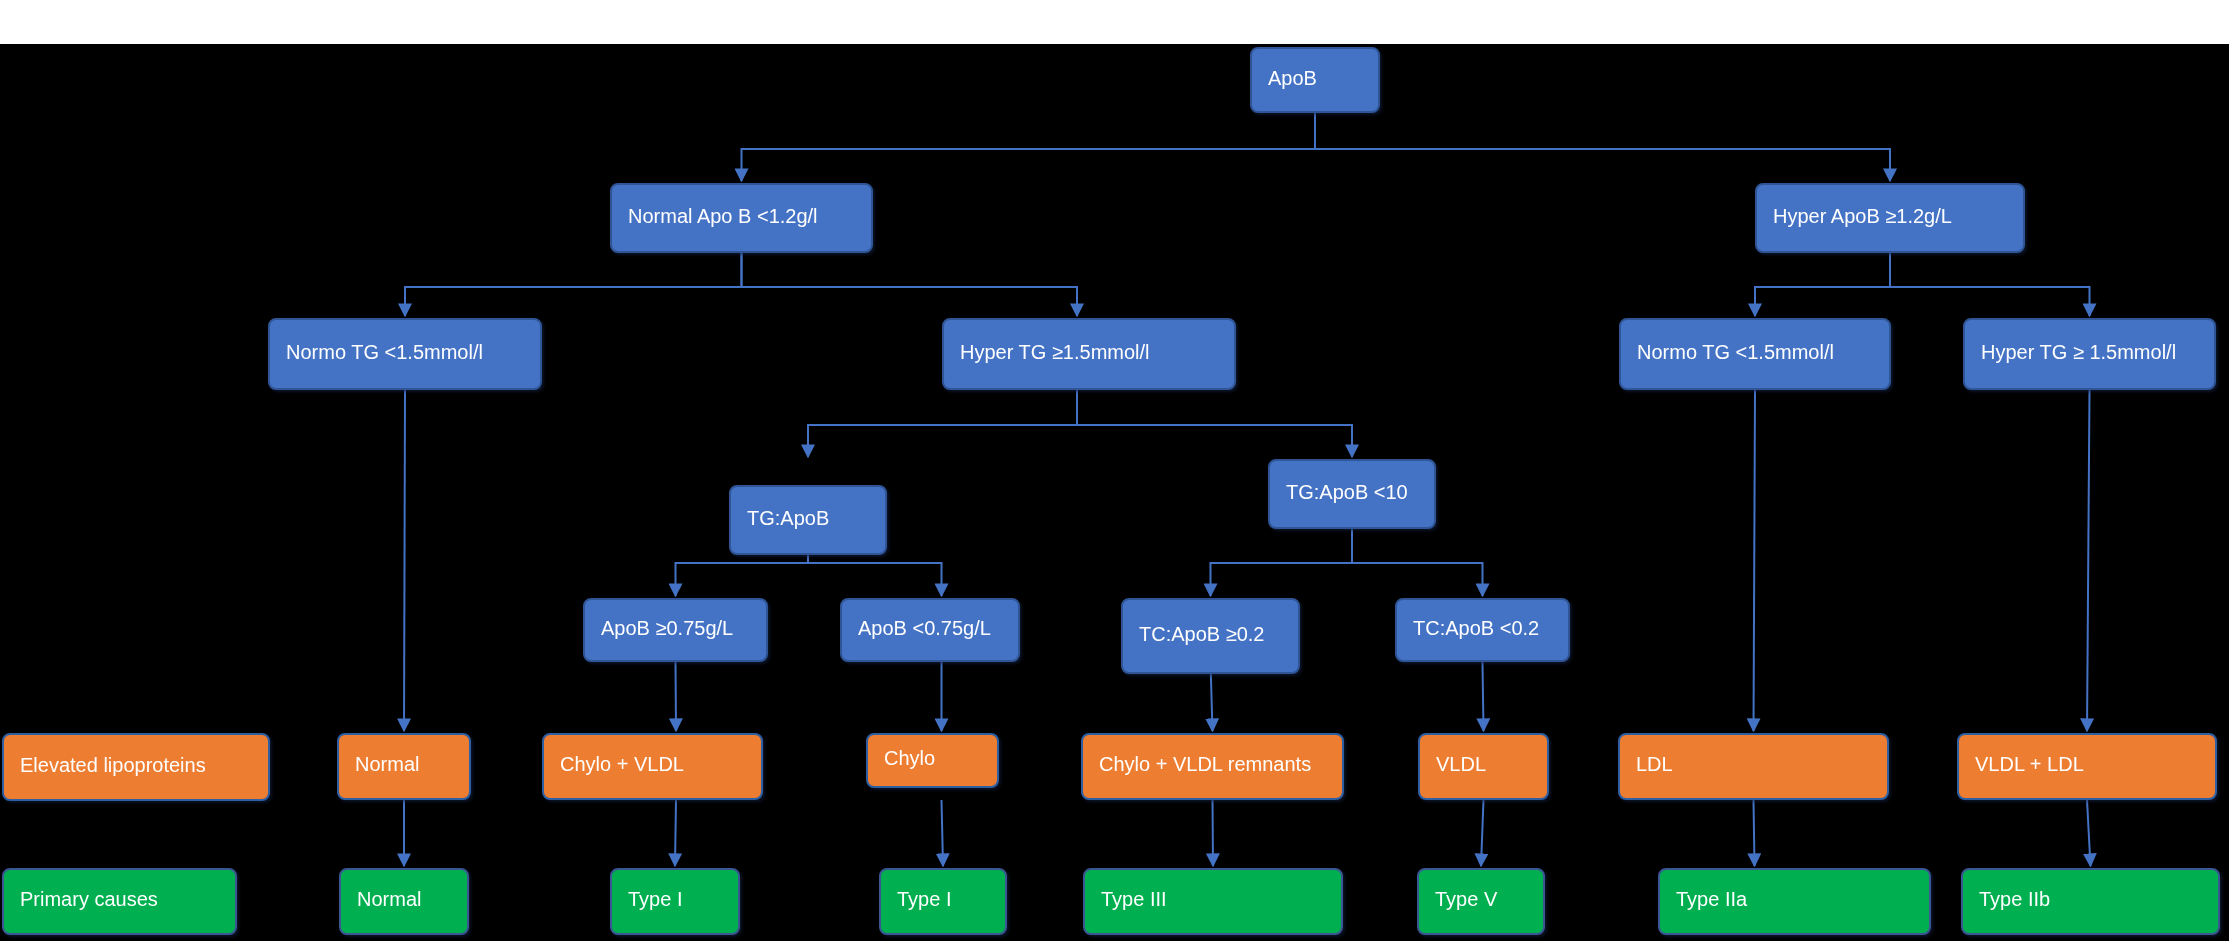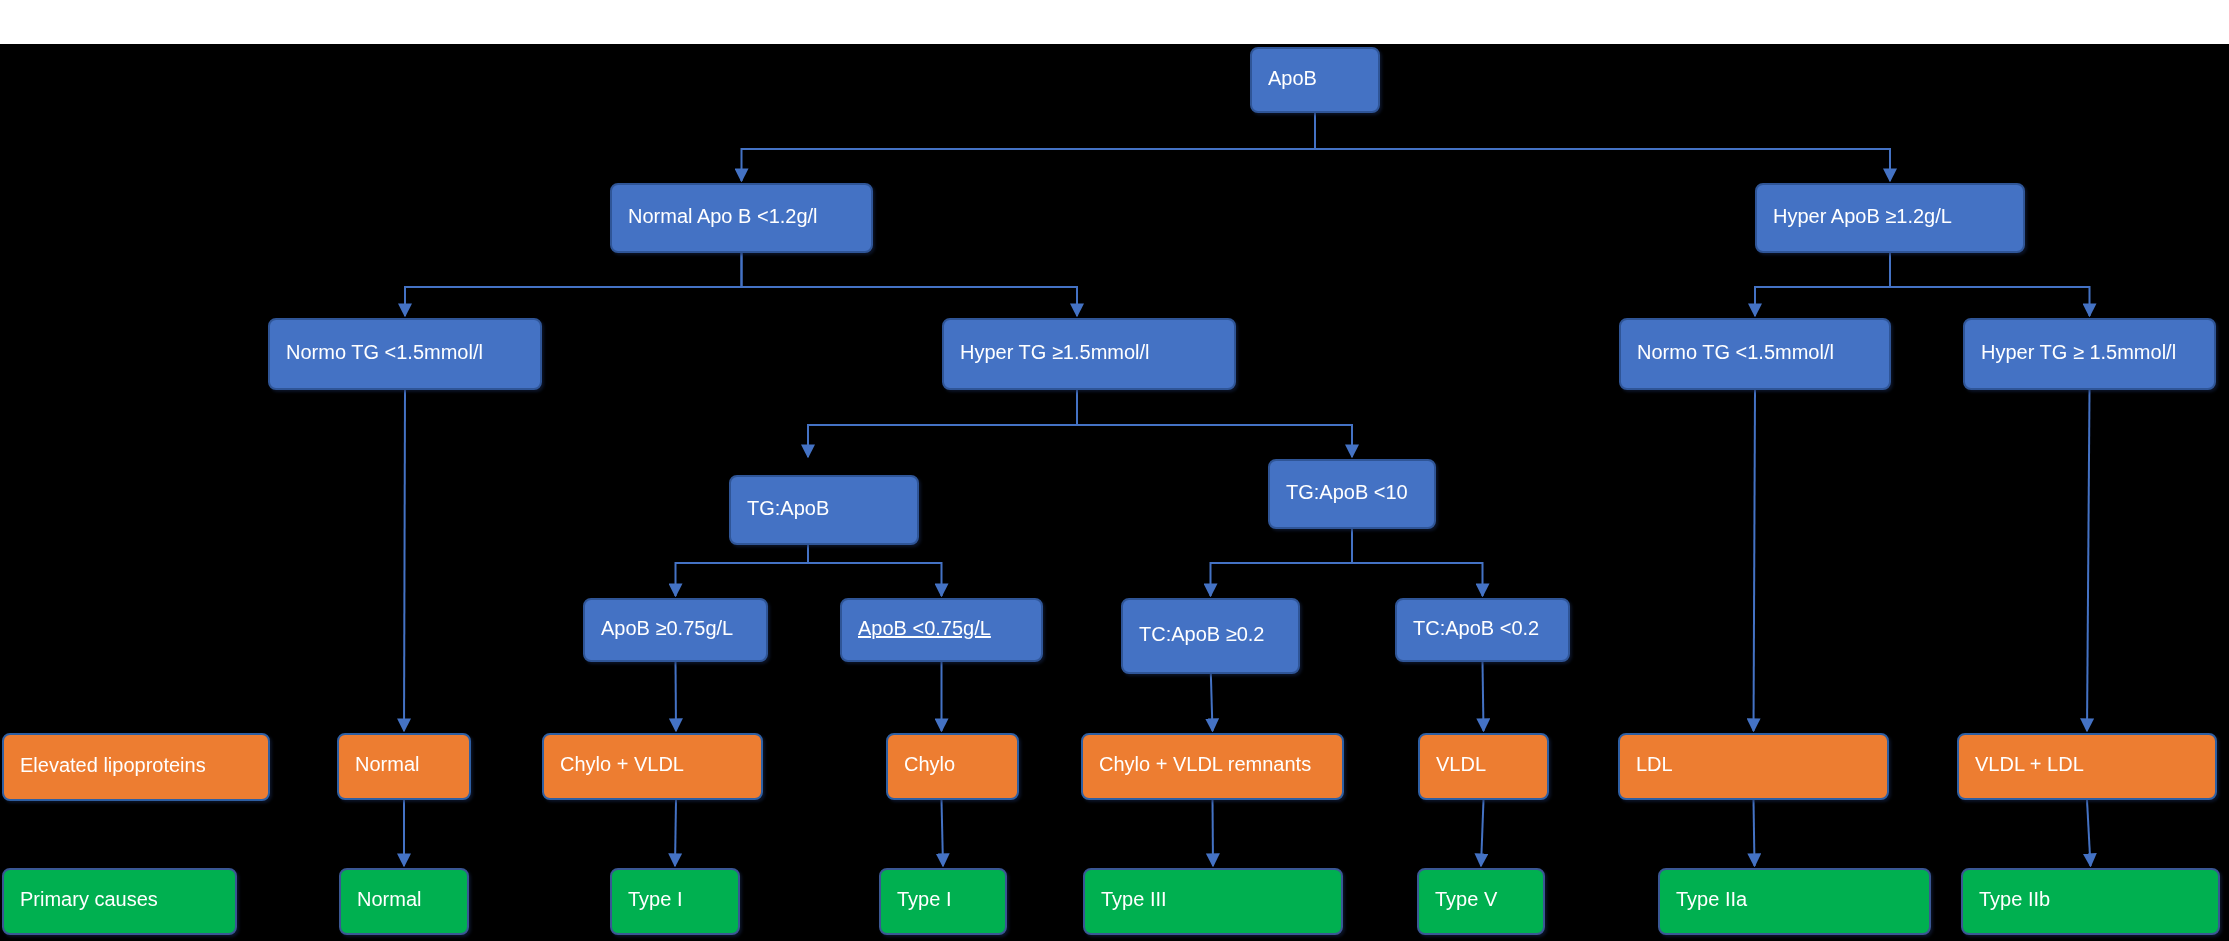--- a/index.html
+++ b/index.html
@@ -89,30 +89,30 @@
       <path d="M 2087 800 L 2090.5 866" class="edge" marker-end="url(#arrow)"></path>
     </svg>
   <div id="nodes">
       <div class="node blue" style="left: 1250px; top: 47px; width: 130px; height: 66px;">ApoB</div>
       <div class="node blue" style="left: 610px; top: 183px; width: 263px; height: 70px;">Normal Apo B &lt;1.2g/l</div>
       <div class="node blue" style="left: 1755px; top: 183px; width: 270px; height: 70px;">Hyper ApoB ≥1.2g/L</div>
       <div class="node blue" style="left: 268px; top: 318px; width: 274px; height: 72px;">Normo TG &lt;1.5mmol/l</div>
       <div class="node blue" style="left: 942px; top: 318px; width: 294px; height: 72px;">Hyper TG ≥1.5mmol/l</div>
       <div class="node blue" style="left: 1619px; top: 318px; width: 272px; height: 72px;">Normo TG &lt;1.5mmol/l</div>
       <div class="node blue" style="left: 1963px; top: 318px; width: 253px; height: 72px;">Hyper TG ≥ 1.5mmol/l</div>
-      <div class="node blue" style="left: 729px; top: 475px; width: 190px; height: 70px; padding-left: 16px;">TG:ApoB</div>
+      <div class="node blue" style="left: 729px; top: 485px; width: 158px; height: 70px; padding-left: 16px;">TG:ApoB</div>
       <div class="node blue" style="left: 1268px; top: 459px; width: 168px; height: 70px;">TG:ApoB &lt;10</div>
       <div class="node blue" style="left: 583px; top: 598px; width: 185px; height: 64px;">ApoB ≥0.75g/L</div>
-      <div class="node blue" style="left: 840px; top: 598px; width: 203px; height: 64px; text-decoration: underline;">ApoB &lt;0.75g/L</div>
+      <div class="node blue" style="left: 840px; top: 598px; width: 180px; height: 64px;">ApoB &lt;0.75g/L</div>
       <div class="node blue" style="left: 1121px; top: 598px; width: 179px; height: 76px;">TC:ApoB ≥0.2</div>
       <div class="node blue" style="left: 1395px; top: 598px; width: 175px; height: 64px;">TC:ApoB &lt;0.2</div>
       <div class="node orange" style="left: 2px; top: 733px; width: 268px; height: 68px;">Elevated lipoproteins</div>
       <div class="node orange" style="left: 337px; top: 733px; width: 134px; height: 67px;">Normal</div>
       <div class="node orange" style="left: 542px; top: 733px; width: 221px; height: 67px;">Chylo + VLDL</div>
-      <div class="node orange" style="left: 886px; top: 733px; width: 133px; height: 67px;">Chylo</div>
+      <div class="node orange" style="left: 866px; top: 733px; width: 133px; height: 55px;">Chylo</div>
       <div class="node orange" style="left: 1081px; top: 733px; width: 263px; height: 67px;">Chylo + VLDL remnants</div>
       <div class="node orange" style="left: 1418px; top: 733px; width: 131px; height: 67px;">VLDL</div>
       <div class="node orange" style="left: 1618px; top: 733px; width: 271px; height: 67px;">LDL</div>
       <div class="node orange" style="left: 1957px; top: 733px; width: 260px; height: 67px;">VLDL + LDL</div>
       <div class="node green" style="left: 2px; top: 868px; width: 235px; height: 67px;">Primary causes</div>
       <div class="node green" style="left: 339px; top: 868px; width: 130px; height: 67px;">Normal</div>
       <div class="node green" style="left: 610px; top: 868px; width: 130px; height: 67px;">Type I</div>
       <div class="node green" style="left: 879px; top: 868px; width: 128px; height: 67px;">Type I</div>
       <div class="node green" style="left: 1083px; top: 868px; width: 260px; height: 67px;">Type III</div>
       <div class="node green" style="left: 1417px; top: 868px; width: 128px; height: 67px;">Type V</div>

